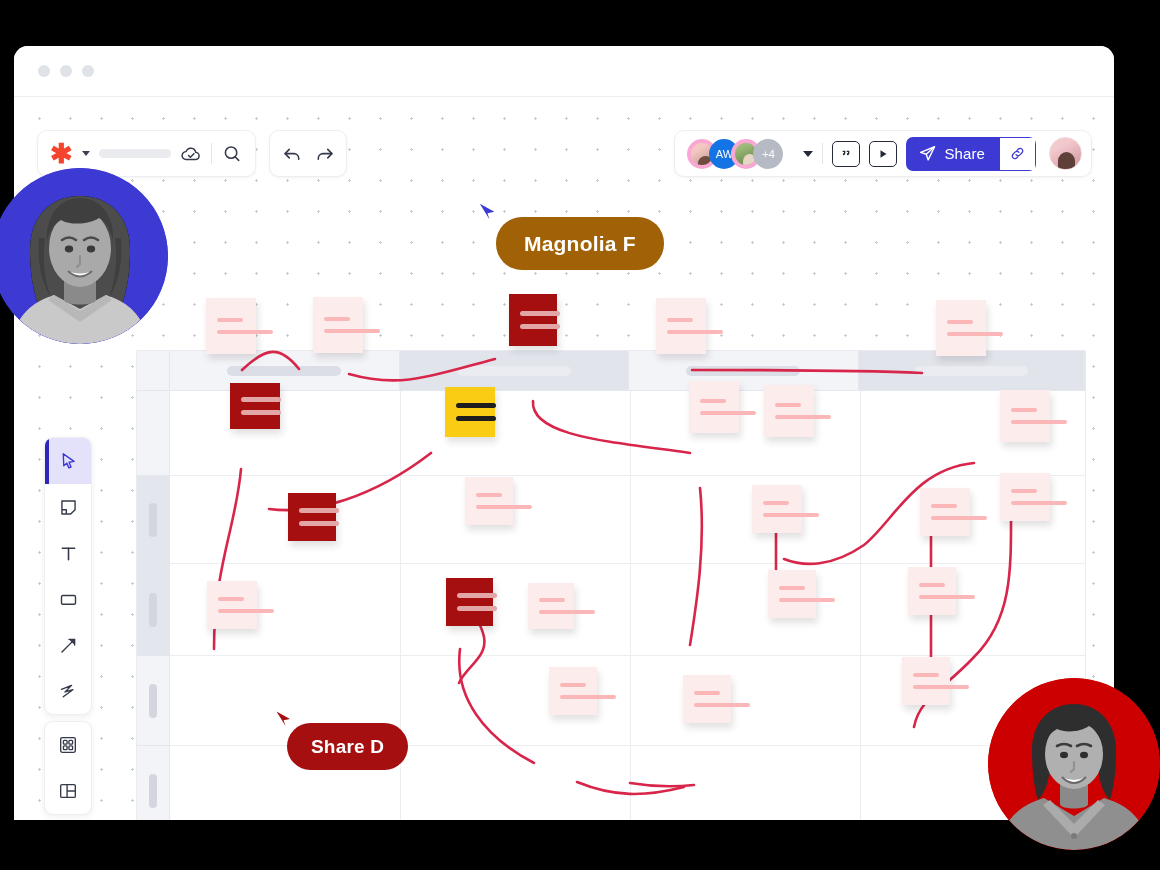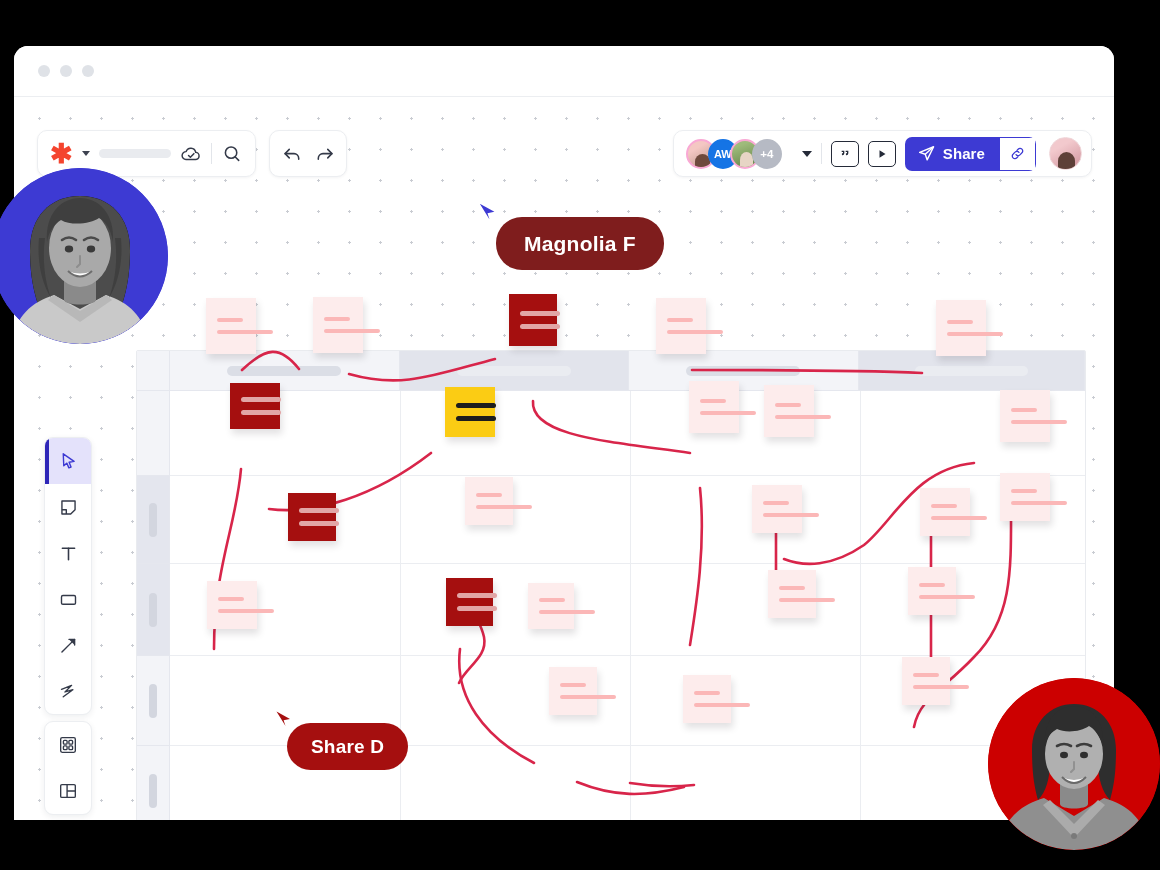--- a/index.html
+++ b/index.html
@@ -70,44 +70,44 @@
     height: 47px;
     background: #fff; border: 1px solid #eceef1; border-radius: 10px;
     display: flex; align-items: center; gap: 9px; padding: 0 9px 0 12px;
     box-shadow: 0 1px 3px rgba(20,24,40,.05);
     z-index: 6;
   }
   .avatars { display: flex; align-items: center; }
   .av {
     width: 30px; height: 30px; border-radius: 50%;
     margin-right: -8px; position: relative; overflow: hidden;
-    border: 2px solid #f9a8d4;
+    border: 4px solid #f9a8d4;
     display: flex; align-items: center; justify-content: center;
-    font-size: 11px; font-weight: 700; color: #fff;
+    font-size: 11px; font-weight: 400; color: #fff;
   }
   .av.a1 { background: linear-gradient(150deg,#f4c7c3 30%,#cfa79d 75%); }
   .av.a1::after { content:""; position:absolute; left:7px; top:13px; width:15px; height:15px; border-radius:50% 50% 0 0; background:#6f4a3d; }
   .av.a2 { background: #1574e5; border-color: #1574e5; }
   .av.a3 { background: linear-gradient(160deg,#9fbb7b 20%,#6f8f52 80%); }
   .av.a3::after { content:""; position:absolute; left:8px; top:11px; width:13px; height:16px; border-radius:50% 50% 0 0; background:#e7d5c5; }
   .av.more { background: #b6bac4; border-color: #b6bac4; margin-right: 0; color:#fff; font-size:11.5px; }
   .caret-avatars {
     width: 0; height: 0; margin-left: 11px;
     border-left: 5px solid transparent; border-right: 5px solid transparent;
     border-top: 6px solid #242a38;
   }
   .sq-btn {
     width: 28px; height: 26px; border: 1.8px solid #242a38; border-radius: 5px;
     display: flex; align-items: center; justify-content: center; position: relative;
   }
   .share-group { display: flex; align-items: center; height: 34px; border-radius: 7px; overflow: hidden; }
   .share-btn {
     display: flex; align-items: center; gap: 7px;
     background: #3d3ad3; color: #fff; height: 34px; padding: 0 15px 0 12px;
-    font-size: 15px; font-weight: 700; letter-spacing: .1px;
+    font-size: 15px; font-weight: 400; letter-spacing: .1px;
   }
   .link-btn {
     height: 34px; width: 36px; background: #fff;
     border: 1.5px solid #3d3ad3; border-left: none;
     display: flex; align-items: center; justify-content: center;
   }
   .av-self {
     width: 33px; height: 33px; border-radius: 50%; margin-left: 4px;
     background: linear-gradient(150deg,#f2c9cd 30%,#d9a2aa 80%);
     position: relative; overflow: hidden; border: 1px solid #efd5d8;
@@ -191,21 +191,21 @@
   }
 
   
   .cursor-label { position: absolute; z-index: 9; }
   .cur-pill {
     position: absolute; border-radius: 26px; color: #fff;
     font-size: 21px; font-weight: 700; letter-spacing: .2px;
     display: flex; align-items: center; justify-content: center;
     white-space: nowrap;
   }
-  #cursor-magnolia .cur-pill { background: #7f1d1d; left: 20px; top: 16px; height: 53px; padding: 0 28px; }
+  #cursor-magnolia .cur-pill { background: #a16207; left: 20px; top: 16px; height: 53px; padding: 0 28px; }
   #cursor-julia .cur-pill { background: #a50f0f; left: 14px; top: 14px; height: 47px; padding: 0 24px; font-size: 19px; }
 
   
   .big-avatar { position: absolute; border-radius: 50%; overflow: hidden; z-index: 10; }
   #avatar-top-left { left: -8px; top: 168px; width: 176px; height: 176px; background: #3d3ad3; }
   #avatar-bottom-right { left: 988px; top: 678px; width: 172px; height: 172px; background: #cc0000; }
   .photo { position: absolute; left: 0; top: 0; width: 100%; height: 100%; }
 
   .nosel { user-select: none; }
 </style>

